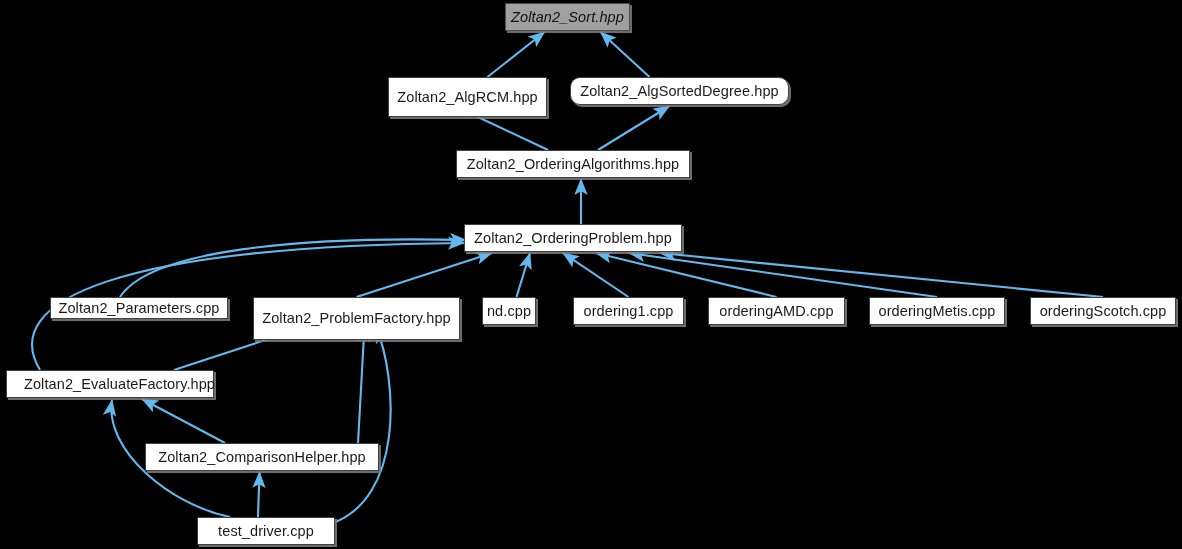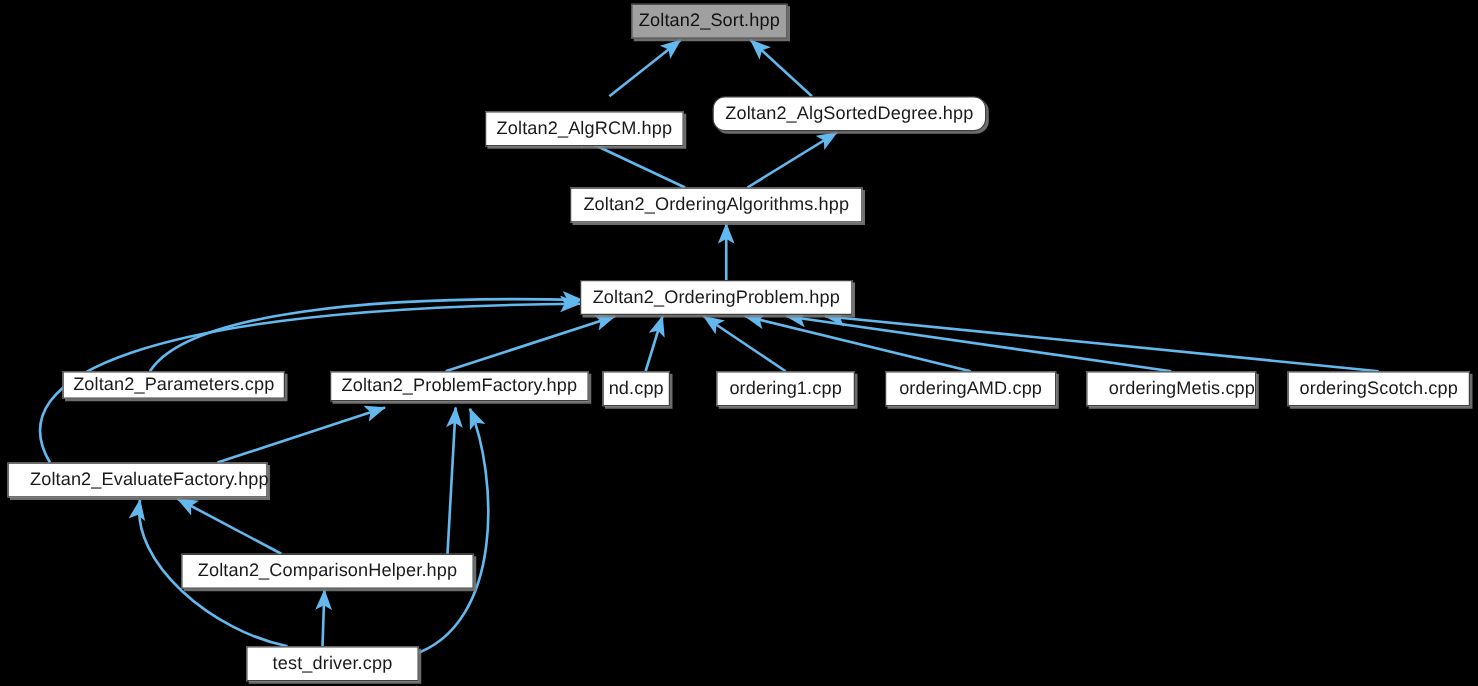--- a/index.html
+++ b/index.html
@@ -59,51 +59,51 @@
         <path d="M40,370 C-2,300 120,246 464,243"></path>
         <path d="M174,370 L308,326"></path>
         <path d="M225,443 L142,399"></path>
         <path d="M358,443 L364.5,326"></path>
         <path d="M230,517 C170,505 104,450 112,400"></path>
         <path d="M258,517 L259.5,472"></path>
         <path d="M330,524 C404,500 398,380 376,327"></path>
       </g>
   </svg>
   <div id="nodes-layer">
-      <div class="node highlight" style="left: 505px; top: 3px; width: 125px; height: 28px;">
+      <div class="node highlight" style="left: 505px; top: 3px; width: 125px; height: 28px; font-style: italic;">
         <span class="node-label">Zoltan2_Sort.hpp</span>
       </div>
-      <div class="node" style="left: 388px; top: 77px; width: 159px; height: 28px; margin-top: 12px;">
+      <div class="node" style="left: 388px; top: 77px; width: 159px; height: 40px;">
         <span class="node-label">Zoltan2_AlgRCM.hpp</span>
       </div>
       <div class="node" style="left: 570px; top: 77px; width: 219px; height: 28px; border-radius: 10px;">
         <span class="node-label">Zoltan2_AlgSortedDegree.hpp</span>
       </div>
       <div class="node" style="left: 456px; top: 150px; width: 234px; height: 28px;">
         <span class="node-label">Zoltan2_OrderingAlgorithms.hpp</span>
       </div>
       <div class="node" style="left: 464px; top: 224px; width: 218px; height: 28px;">
         <span class="node-label">Zoltan2_OrderingProblem.hpp</span>
       </div>
       <div class="node" style="left: 50px; top: 297px; width: 178px; height: 22px;">
         <span class="node-label">Zoltan2_Parameters.cpp</span>
       </div>
-      <div class="node" style="left: 264px; top: 297px; width: 207px; height: 24px;">
+      <div class="node" style="left: 253px; top: 297px; width: 207px; height: 43px;">
         <span class="node-label">Zoltan2_ProblemFactory.hpp</span>
       </div>
       <div class="node" style="left: 482px; top: 297px; width: 54px; height: 28px; text-align: right;">
         <span class="node-label">nd.cpp</span>
       </div>
       <div class="node" style="left: 573px; top: 297px; width: 111px; height: 28px;">
         <span class="node-label">ordering1.cpp</span>
       </div>
       <div class="node" style="left: 708px; top: 297px; width: 137px; height: 28px;">
         <span class="node-label">orderingAMD.cpp</span>
       </div>
-      <div class="node" style="left: 869px; top: 297px; width: 136px; height: 28px; justify-content: flex-end;">
+      <div class="node" style="left: 869px; top: 297px; width: 136px; height: 28px;">
         <span class="node-label">orderingMetis.cpp</span>
       </div>
       <div class="node" style="left: 1030px; top: 297px; width: 146px; height: 28px;">
         <span class="node-label">orderingScotch.cpp</span>
       </div>
       <div class="node" style="left: 6px; top: 370px; width: 208px; height: 28px; padding-left: 19px;">
         <span class="node-label">Zoltan2_EvaluateFactory.hpp</span>
       </div>
       <div class="node" style="left: 145px; top: 443px; width: 234px; height: 28px;">
         <span class="node-label">Zoltan2_ComparisonHelper.hpp</span>

